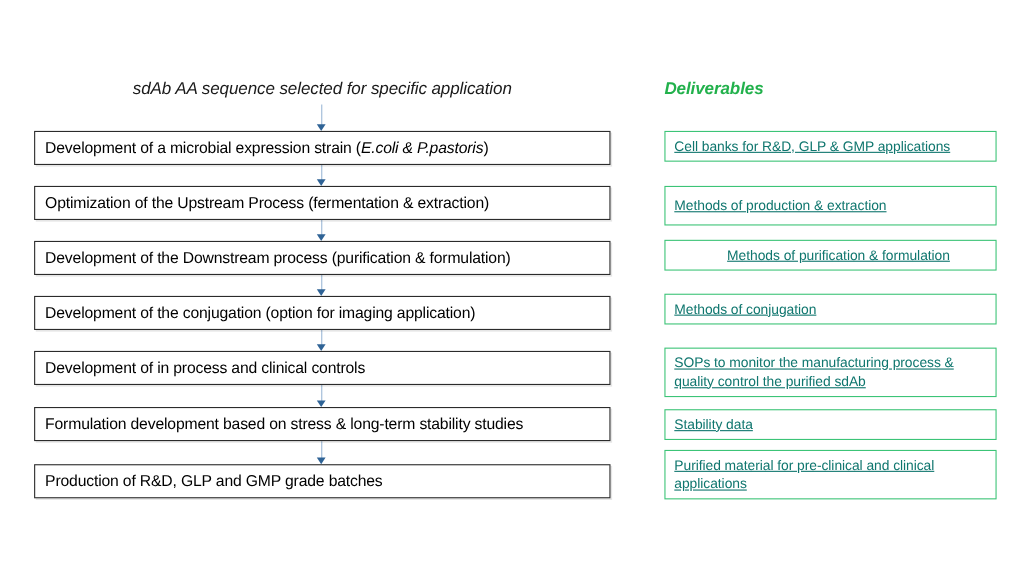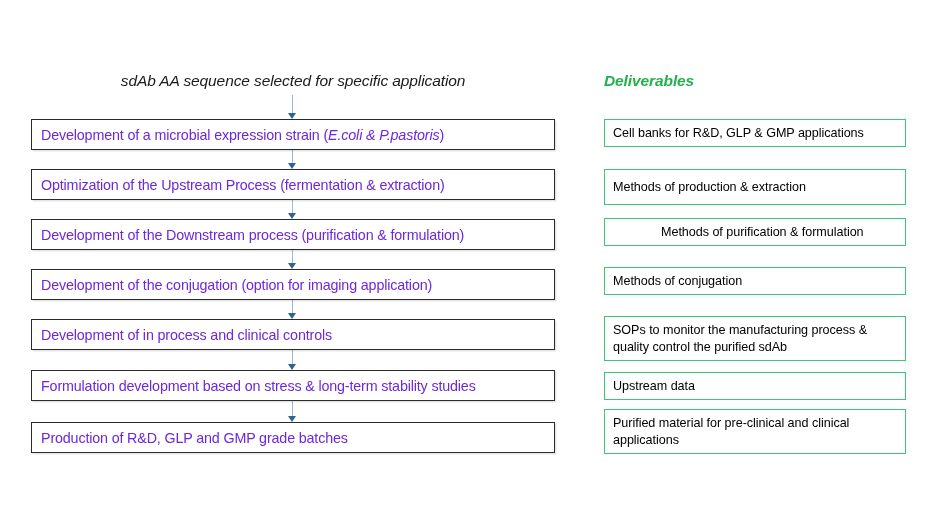--- a/index.html
+++ b/index.html
@@ -61,21 +61,21 @@
     box-sizing: border-box;
     border: 1.2px solid #2b2b2b;
     background: #ffffff;
     box-shadow: 1.5px 1.5px 0 rgba(0,0,0,0.10);
     display: flex;
     align-items: center;
   }
   .process-box .ptext {
     padding-left: 9px;
     font-size: 14.3px;
-    color: #6d28d9;
+    color: #000000;
     letter-spacing: -0.15px;
     white-space: nowrap;
   }
   .process-box .ptext i {
     font-style: italic;
   }
 
   
   .deliv-col {
     position: absolute;
@@ -90,22 +90,23 @@
     box-sizing: border-box;
     border: 1.3px solid #3cc477;
     background: #ffffff;
     display: flex;
     align-items: center;
   }
   .deliv-box .dtext {
     padding: 0 8px;
     font-size: 12.6px;
     line-height: 16.5px;
-    color: #000000;
+    color: #0f766e;
     letter-spacing: -0.05px;
+    text-decoration: underline;
   }
 
   
   .arrow {
     position: absolute;
     width: 14px;
   }
   .arrow .shaft {
     position: absolute;
     left: 6px;
@@ -197,20 +198,20 @@
       <div class="deliv-box" style="top: 99px; height: 28px; padding-left: 48px;">
         <div class="dtext">Methods of purification &amp; formulation</div>
       </div>
       <div class="deliv-box" style="top: 148px; height: 28px;">
         <div class="dtext">Methods of conjugation</div>
       </div>
       <div class="deliv-box" style="top: 197px; height: 45px;">
         <div class="dtext">SOPs to monitor the manufacturing process &amp; quality control the purified sdAb</div>
       </div>
       <div class="deliv-box" style="top: 253px; height: 28px;">
-        <div class="dtext">Upstream data</div>
+        <div class="dtext">Stability data</div>
       </div>
       <div class="deliv-box" style="top: 290px; height: 45px;">
         <div class="dtext">Purified material for pre-clinical and clinical applications</div>
       </div>
     </div>
 
 </div>
 
 </body></html>

